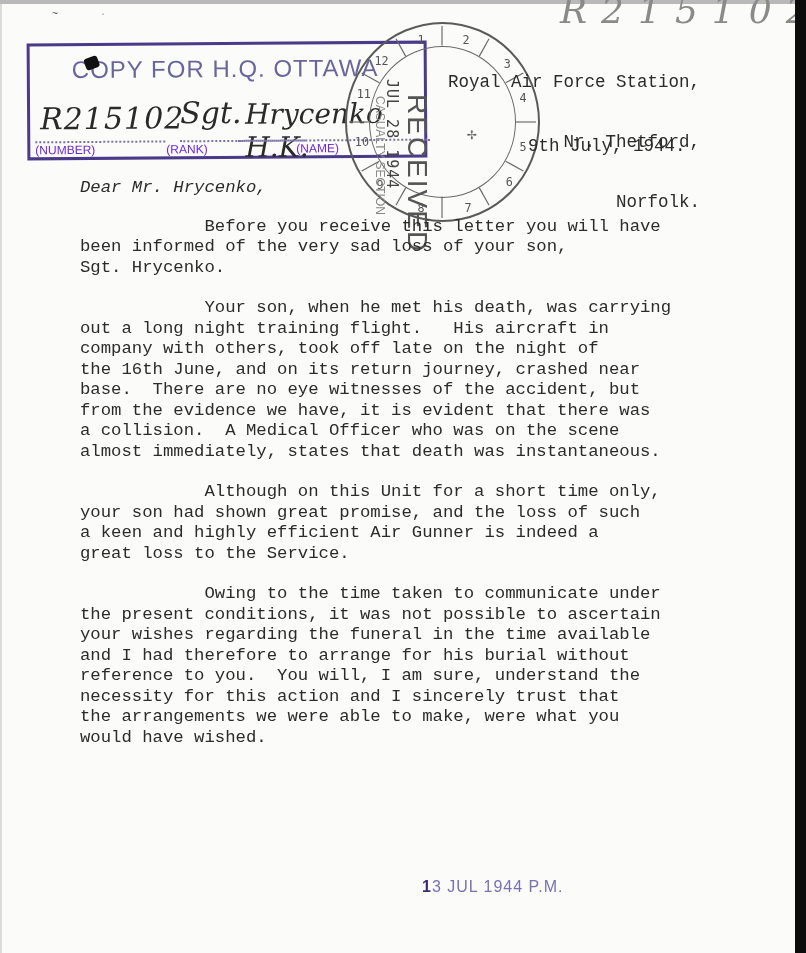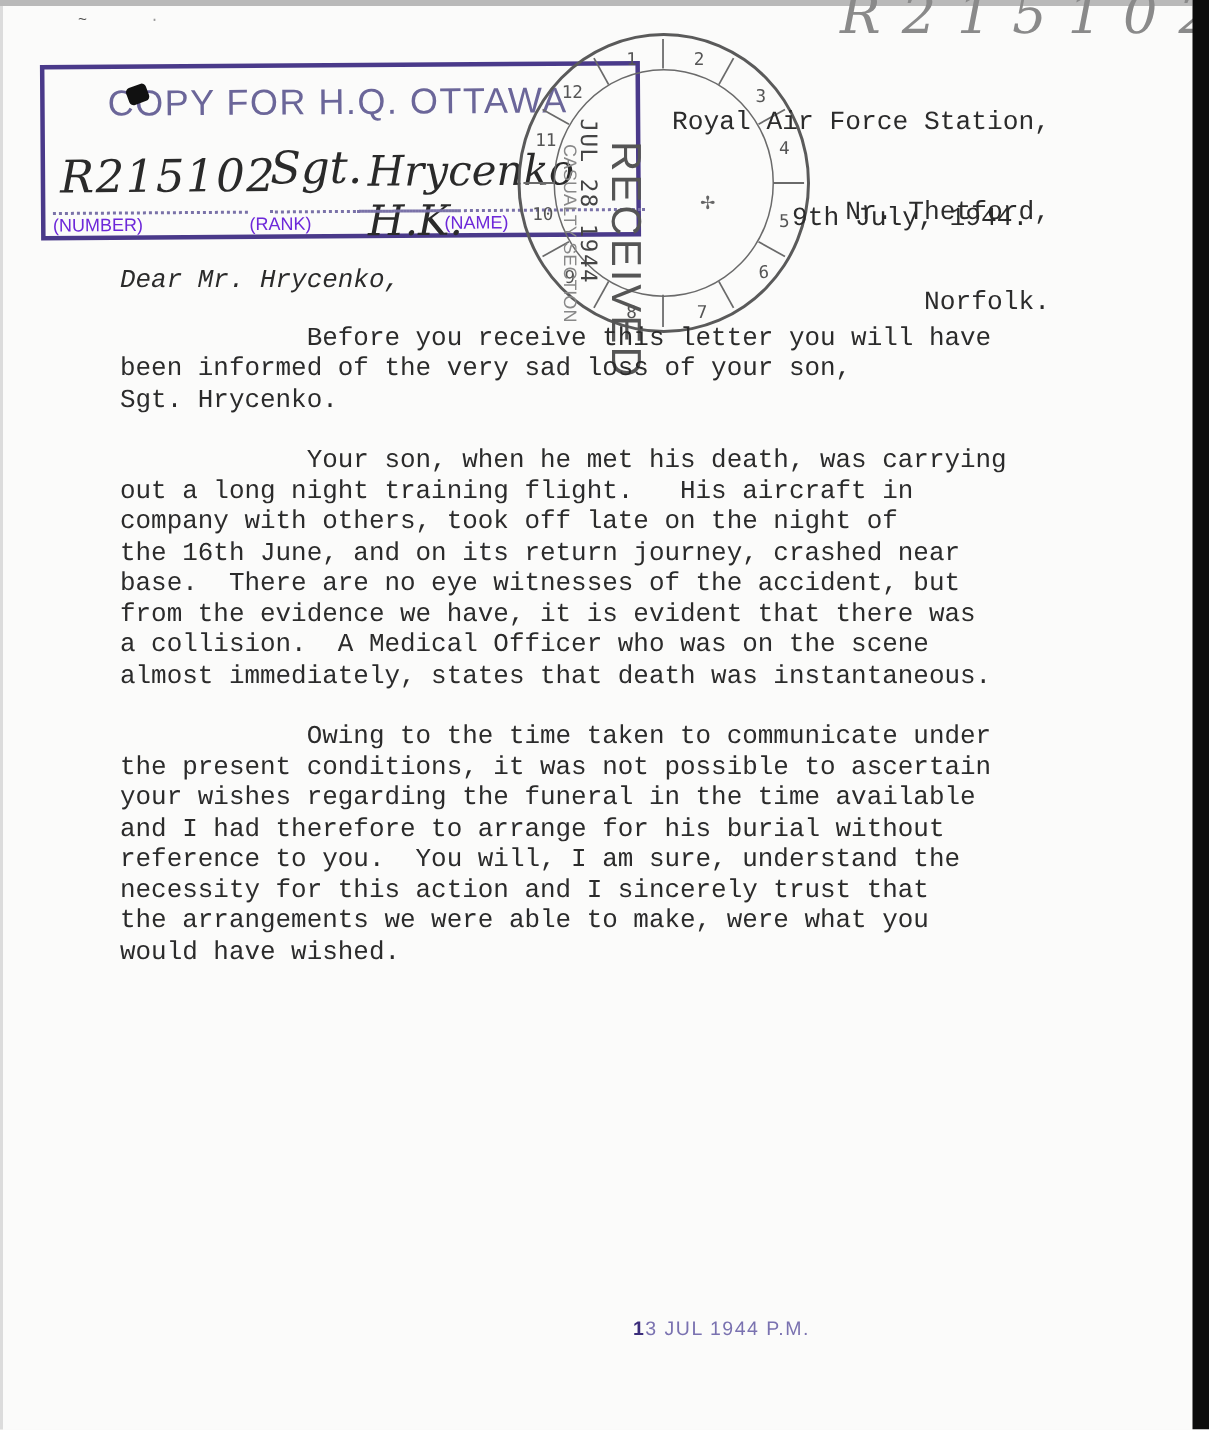--- a/index.html
+++ b/index.html
@@ -204,21 +204,21 @@
     .para {
       margin: 0 0 20px 0;
       white-space: pre;
     }
     .p1 { margin-top: 0; }
 
     .received-stamp {
       position: absolute;
       left: 422px; top: 874px;
       font-family: "Liberation Sans", sans-serif;
-      font-size: 13px;
+      font-size: 16px;
       color: #7a72b0;
       letter-spacing: 1px;
     }
     .received-stamp .first {
       color: #3a2c7a;
       font-weight: bold;
     }
   </style>
 </head>
 <body>
@@ -296,20 +296,24 @@
 been informed of the very sad loss of your son,
 Sgt. Hrycenko.</div>
     <div class="para">            Your son, when he met his death, was carrying
 out a long night training flight.   His aircraft in
 company with others, took off late on the night of
 the 16th June, and on its return journey, crashed near
 base.  There are no eye witnesses of the accident, but
 from the evidence we have, it is evident that there was
 a collision.  A Medical Officer who was on the scene
 almost immediately, states that death was instantaneous.</div>
+    <div class="para">            Although on this Unit for a short time only,
+your son had shown great promise, and the loss of such
+a keen and highly efficient Air Gunner is indeed a
+great loss to the Service.</div>
     <div class="para">            Owing to the time taken to communicate under
 the present conditions, it was not possible to ascertain
 your wishes regarding the funeral in the time available
 and I had therefore to arrange for his burial without
 reference to you.  You will, I am sure, understand the
 necessity for this action and I sincerely trust that
 the arrangements we were able to make, were what you
 would have wished.</div>
   </div>
 

